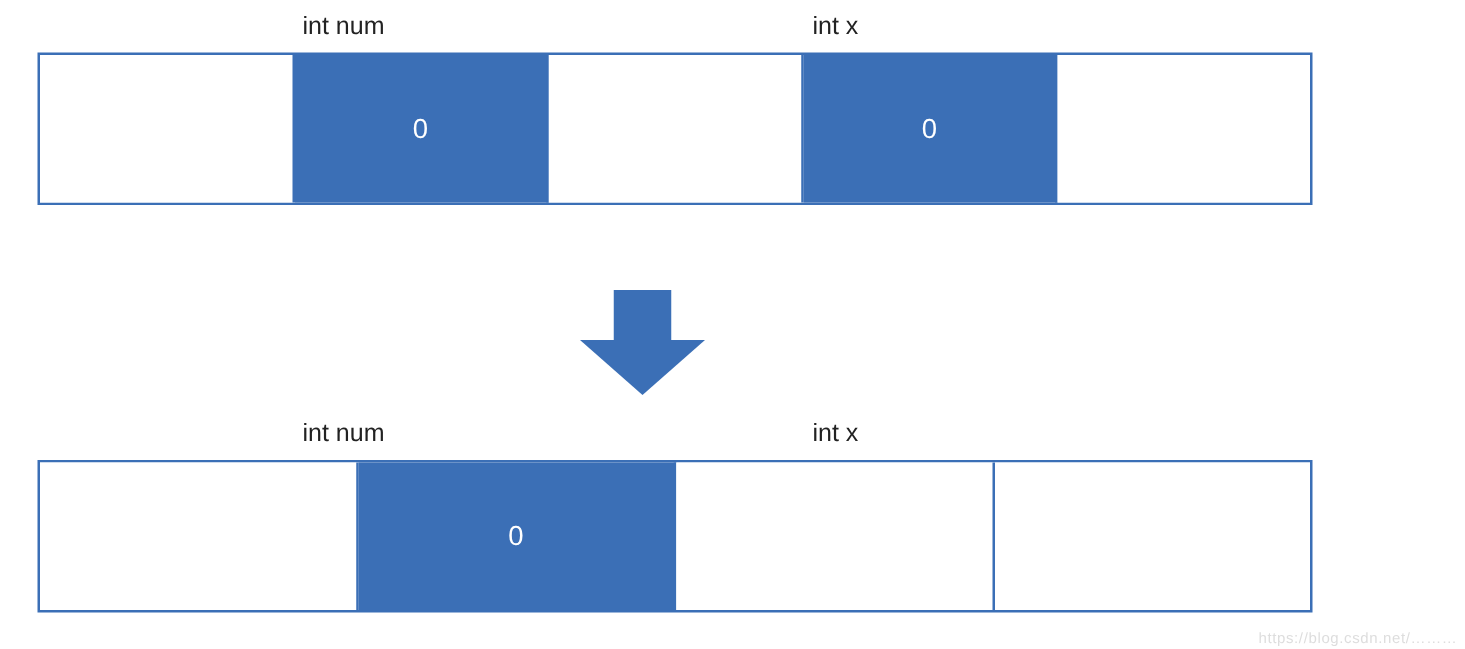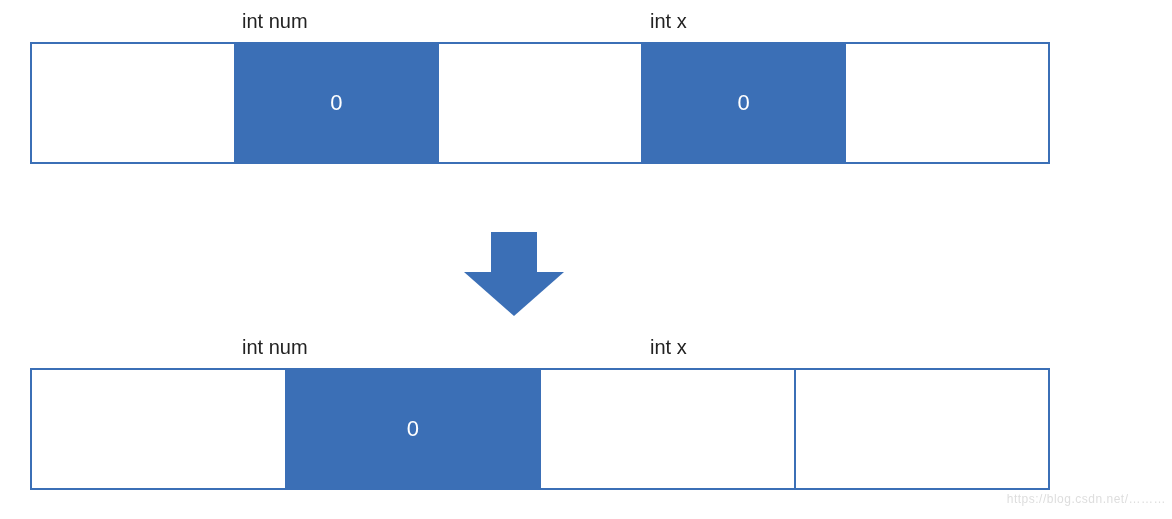--- a/index.html
+++ b/index.html
@@ -8,21 +8,21 @@
     .labels { position: relative; height: 32px; }
     .label { position: absolute; top: 0; font-size: 20px; color: #222; }
     .row { display: flex; border: 2px solid #3b6fb6; width: 1020px; height: 122px; }
     .cell { flex: 1; border-right: 2px solid #3b6fb6; display: flex; align-items: center; justify-content: center; font-size: 22px; color: #fff; }
     .cell:last-child { border-right: none; }
     .filled { background: #3b6fb6; }
     .empty { background: #fff; }
     .arrow-wrap { position: absolute; left: 464px; top: 232px; width: 100px; height: 90px; }
     .arrow-stem { width: 46px; height: 40px; background: #3b6fb6; margin: 0 auto; }
     .arrow-head { width: 0; height: 0; border-left: 50px solid transparent; border-right: 50px solid transparent; border-top: 44px solid #3b6fb6; margin: 0 auto; }
-    .watermark { position: absolute; right: 6px; bottom: 13px; font-size: 12px; color: rgba(120,120,120,0.25); letter-spacing: .5px; }
+    .watermark { position: absolute; right: 6px; bottom: 2px; font-size: 12px; color: rgba(120,120,120,0.25); letter-spacing: .5px; }
   </style>
 </head>
 <body>
 
 <div class="group" style="left:30px; top:10px;">
   <div class="labels">
     <div class="label" style="left:212px;">int num</div>
     <div class="label" style="left:620px;">int x</div>
   </div>
   <div class="row">

